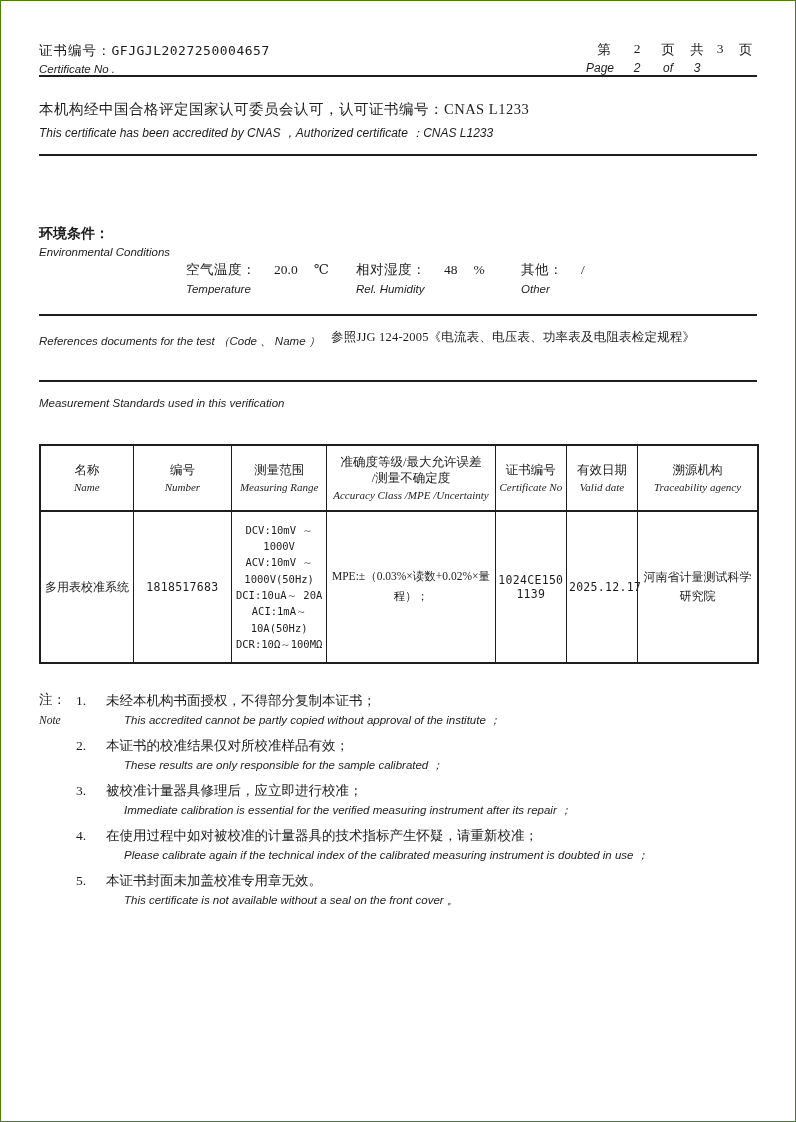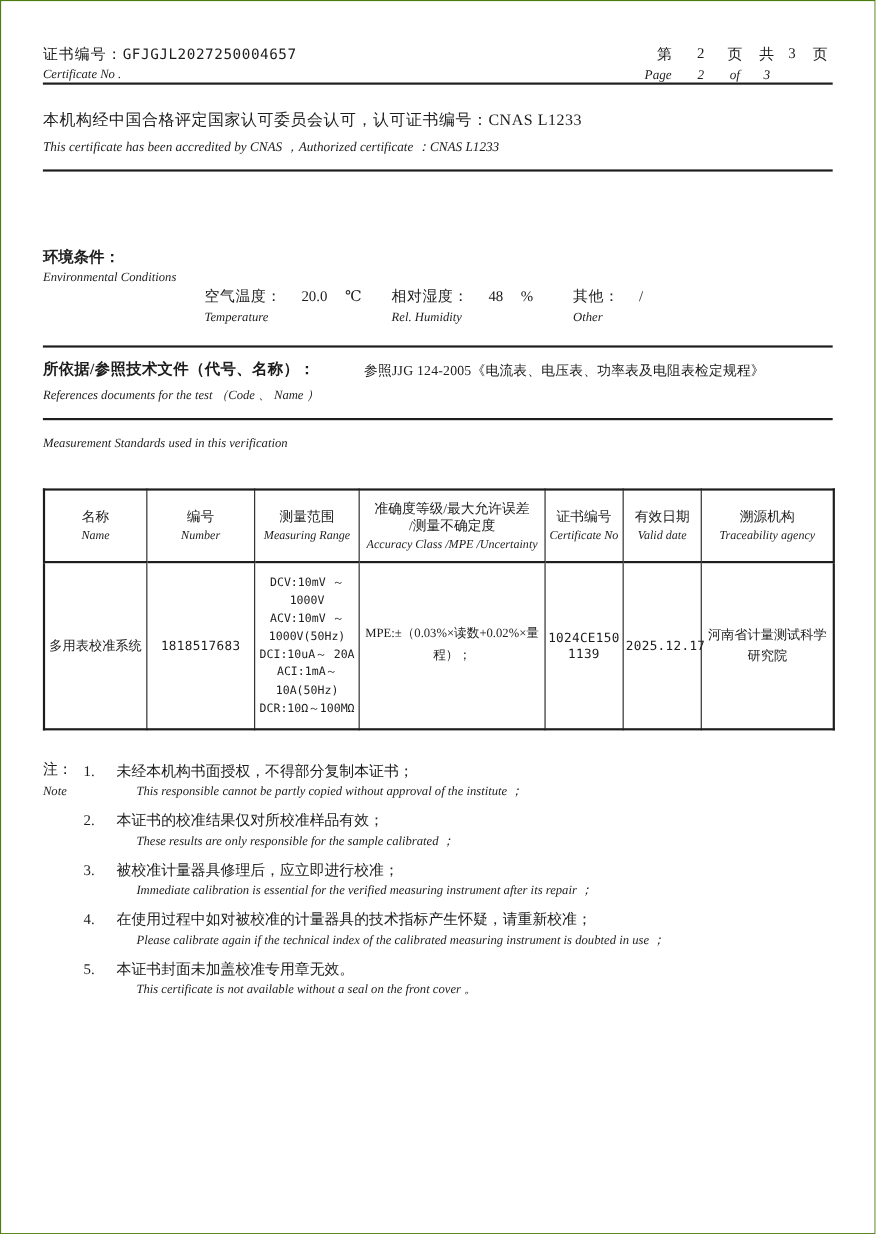--- a/index.html
+++ b/index.html
@@ -8,21 +8,21 @@
     position:relative;
     width:796px; height:1122px;
     margin:0 auto;
     background:#ffffff;
     border:1px solid #4d7c0f;
     font-family:"Liberation Serif","DejaVu Serif",serif;
     color:#1c1c1c;
     overflow:hidden;
   }
   .mono { font-family:"DejaVu Sans Mono","Liberation Mono",monospace; }
-  .en { font-style:italic; font-family:Liberation Serif, serif; }
+  .en { font-style:italic; font-family:Liberation Sans, sans-serif; }
   .abs { position:absolute; }
   .rule { position:absolute; left:38px; right:38px; height:2px; background:#1e1e1e; }
 
   
   .hdr-left { top:40px; left:38px; }
   .hdr-cert-zh { font-size:13.5px; letter-spacing:1px; }
   .hdr-cert-val { font-size:13px; letter-spacing:.5px; }
   .hdr-cert-en { font-size:11.5px; margin-top:3px; }
   .hdr-right { top:40px; left:585px; width:175px; font-size:13.5px; }
   .pg-row { display:flex; }
@@ -156,21 +156,20 @@
         <span class="env-val">/</span>
       </div>
       <div class="env-en en">Other</div>
     </div>
   </div>
 
   <div class="rule" style="top:313px;"></div>
 
   <div class="abs refsec">
     <div class="ref-left">
-      <div class="ref-title">所依据/参照技术文件（代号、名称）：</div>
       <div class="ref-en en">References documents for the test （Code 、 Name ）</div>
     </div>
     <div class="ref-val">参照JJG 124-2005《电流表、电压表、功率表及电阻表检定规程》</div>
   </div>
 
   <div class="rule" style="top:379px;"></div>
 
   <div class="abs stdt">
     <div class="lbl-en en">Measurement Standards used in this verification</div>
   </div>
@@ -241,21 +240,21 @@
       <div class="note-lbl-zh">注：</div>
       <div class="note-lbl-en">Note</div>
     </div>
     <div class="note-items">
 
       <div class="note-item">
         <div class="note-zh">
           <span class="note-num">1.</span>
           <span>未经本机构书面授权，不得部分复制本证书；</span>
         </div>
-        <div class="note-en en">This responsible cannot be partly copied without approval of the institute ；</div>
+        <div class="note-en en">This accredited cannot be partly copied without approval of the institute ；</div>
       </div>
 
       <div class="note-item">
         <div class="note-zh">
           <span class="note-num">2.</span>
           <span>本证书的校准结果仅对所校准样品有效；</span>
         </div>
         <div class="note-en en">These results are only responsible for the sample calibrated ；</div>
       </div>
 

